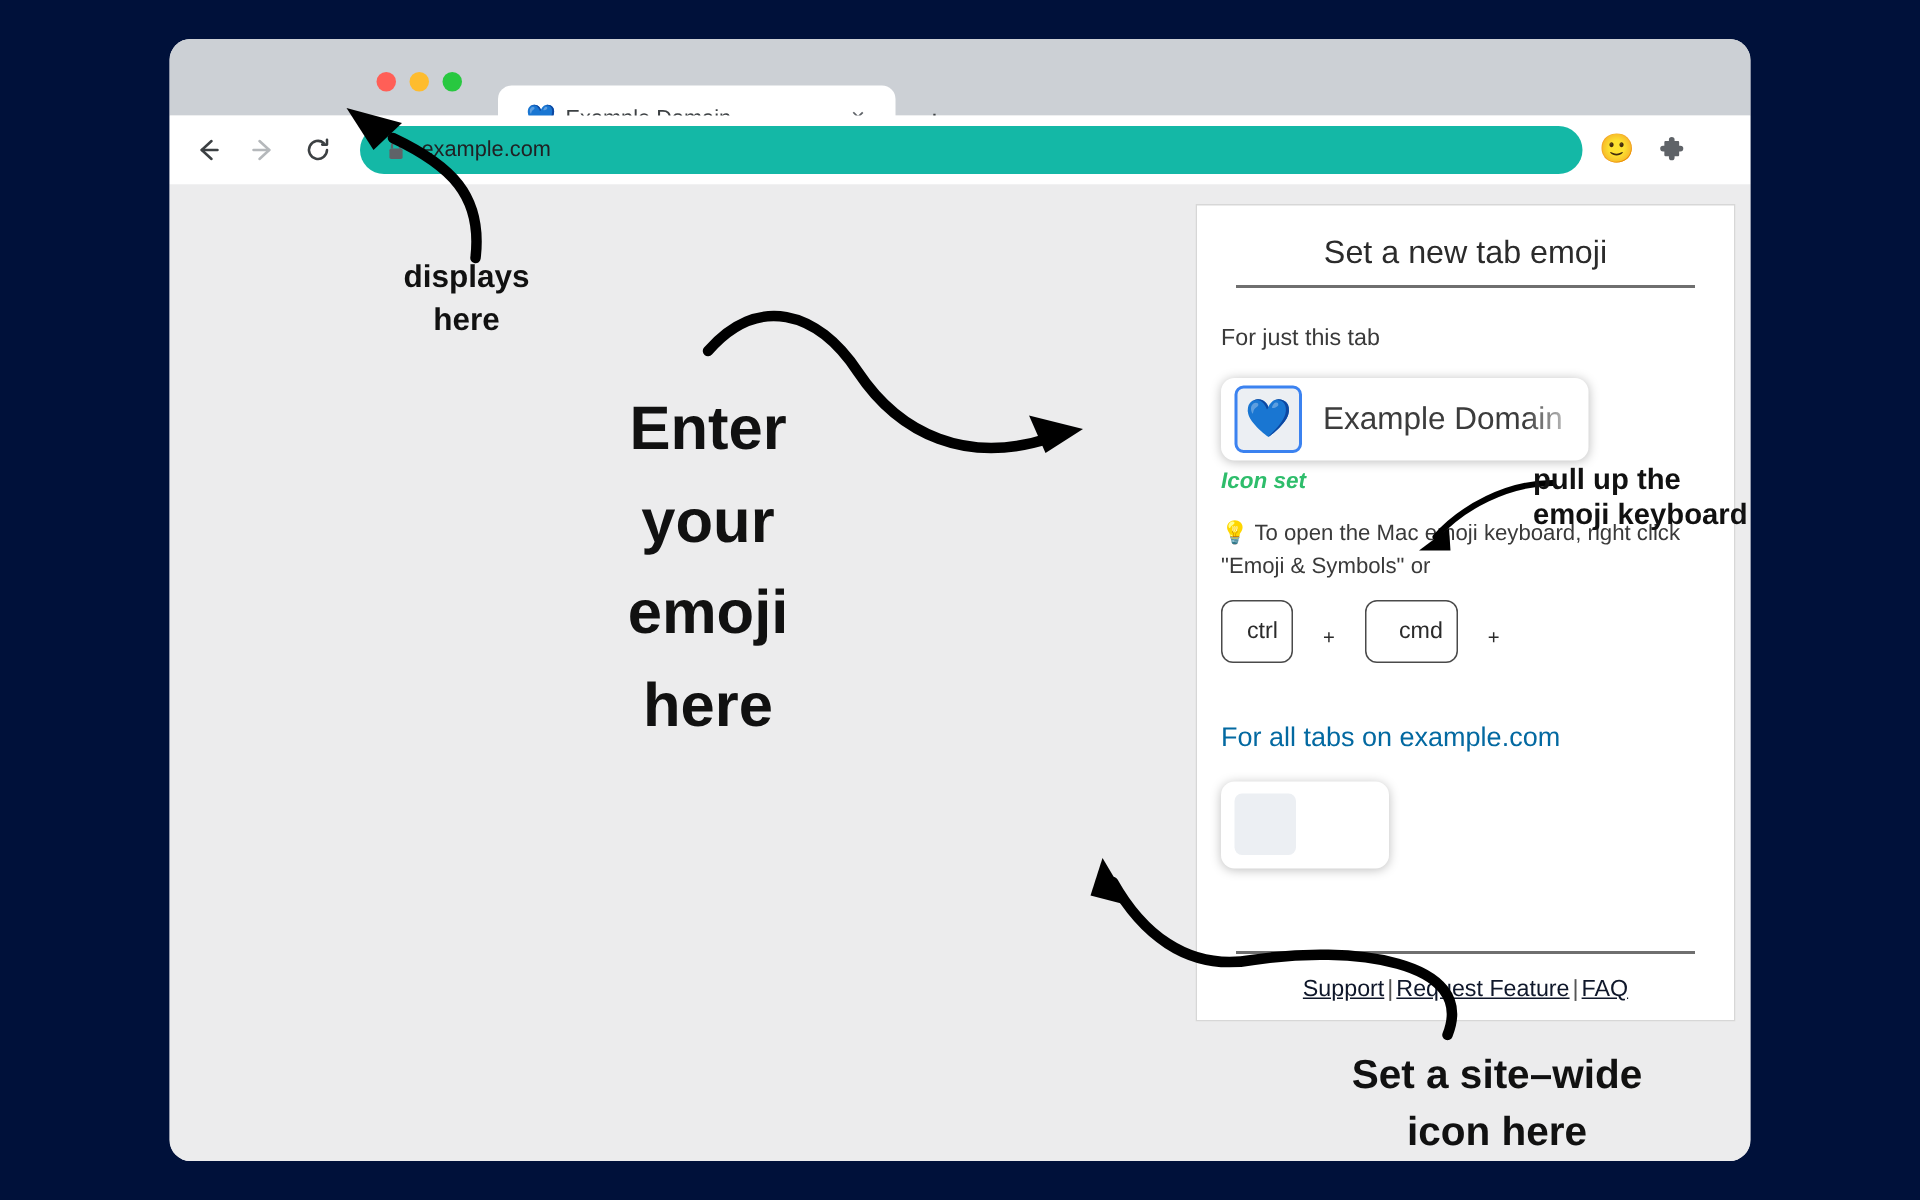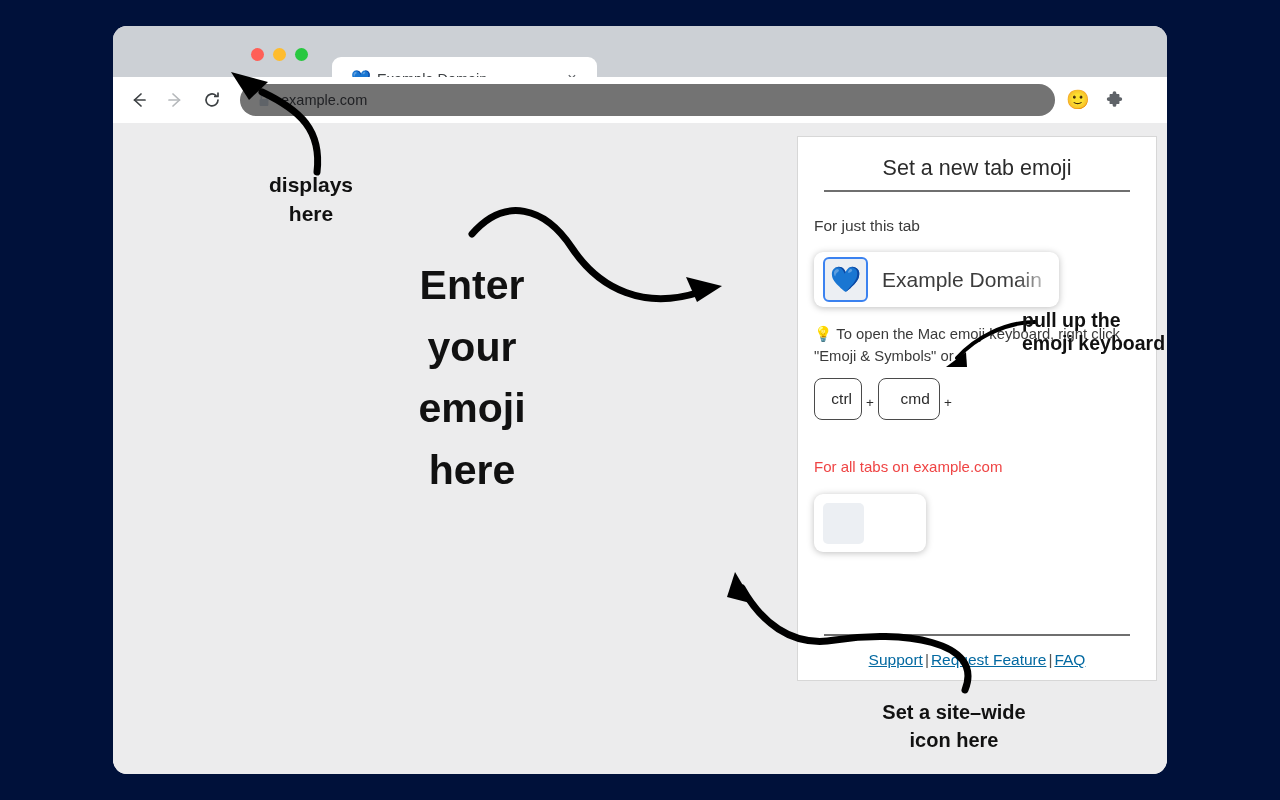--- a/index.html
+++ b/index.html
@@ -83,21 +83,21 @@
     display: flex; align-items: center; justify-content: center;
   }
   #nav-back    { left: 13px; }
   #nav-forward { left: 49px; }
   #nav-reload  { left: 86px; }
 
   #omnibox {
     position: absolute;
     left: 127px; top: 7px;
     width: 815px; height: 32px;
-    background: #737373;
+    background: #14b8a6;
     border-radius: 16px;
     display: flex; align-items: center;
   }
   #lock-icon { margin-left: 18px; display:flex; }
   #omnibox-url {
     margin-left: 11px;
     font-size: 14.5px;
     color: #202124;
   }
   #ext-group {
@@ -190,21 +190,21 @@
     color: #2ebd6b;
   }
   #hint-text {
     margin: 16px 16px 0 16px;
     font-size: 14.8px;
     color: #3a3a3a;
     line-height: 1.5;
   }
   #keys-row {
     margin: 10px 0 0 16px;
-    display: flex; align-items: flex-start;
+    display: flex; align-items: flex-start; gap: 16px;
   }
   .key-cap {
     height: 42px;
     border: 1px solid #4a4a4a;
     border-radius: 8px;
     display: flex; align-items: center; justify-content: flex-end;
     font-size: 15.5px;
     color: #2b2b2b;
     padding: 0 9px;
     box-sizing: border-box;
@@ -215,22 +215,22 @@
   #key-space { width: 104px; }
   .key-plus {
     font-size: 13.5px;
     color: #2b2b2b;
     padding: 0 4px;
     align-self: flex-end;
     margin-bottom: 10px;
   }
   #site-label {
     margin: 36px 0 16px 16px;
-    font-size: 15px;
-    color: #ef4444;
+    font-size: 18px;
+    color: #0369a1;
     line-height: 1.5;
   }
   #site-card {
     margin: 10px 0 0 16px;
     width: 112px; height: 58px;
     background: #ffffff;
     border-radius: 9px;
     box-shadow: 0 1px 7px rgba(0,0,0,0.26);
     display: flex; align-items: center;
   }
@@ -247,21 +247,21 @@
     background: #6f6f6f;
   }
   #footer-links {
     position: absolute;
     left: 0; right: 0; top: 514px;
     text-align: center;
     font-size: 15.5px;
     color: #555;
   }
   #footer-links a {
-    color: #0369a1;
+    color: #0f172a;
     text-decoration: underline;
   }
   .sep { color: #555; padding: 0 2px; }
 
   
   #annotations {
     position: absolute; left: 0; top: 0;
     width: 1280px; height: 800px;
     pointer-events: none;
   }
@@ -287,23 +287,23 @@
     text-align: center;
   }
   #anno-pullup {
     left: 1022px; top: 309px;
     width: 270px;
     font-size: 19.5px;
     line-height: 1.2;
     text-align: left;
   }
   #anno-sitewide {
-    left: 824px; top: 698px;
+    left: 868px; top: 698px;
     width: 260px;
-    font-size: 20px;
+    font-size: 27px;
     line-height: 1.4;
   }
 </style>
 </head>
 <body>
 
 <div id="stage">
 
   <div id="browser-window">
 
@@ -367,20 +367,21 @@
       <div id="popup-title">Set a new tab emoji</div>
       <div id="popup-title-rule"></div>
 
       <div class="section-label">For just this tab</div>
 
       <div id="tab-emoji-card">
         <div id="emoji-input">💙</div>
         <div id="tab-preview-title">Example Domain</div>
       </div>
 
+      <div id="icon-set-msg">Icon set</div>
 
       <div id="hint-text">💡 To open the Mac emoji keyboard, right click "Emoji &amp; Symbols" or</div>
 
       <div id="keys-row">
         <div class="key-cap" id="key-ctrl">ctrl</div>
         <div class="key-plus">+</div>
         <div class="key-cap" id="key-cmd">cmd</div>
         <div class="key-plus">+</div>
       </div>
 

